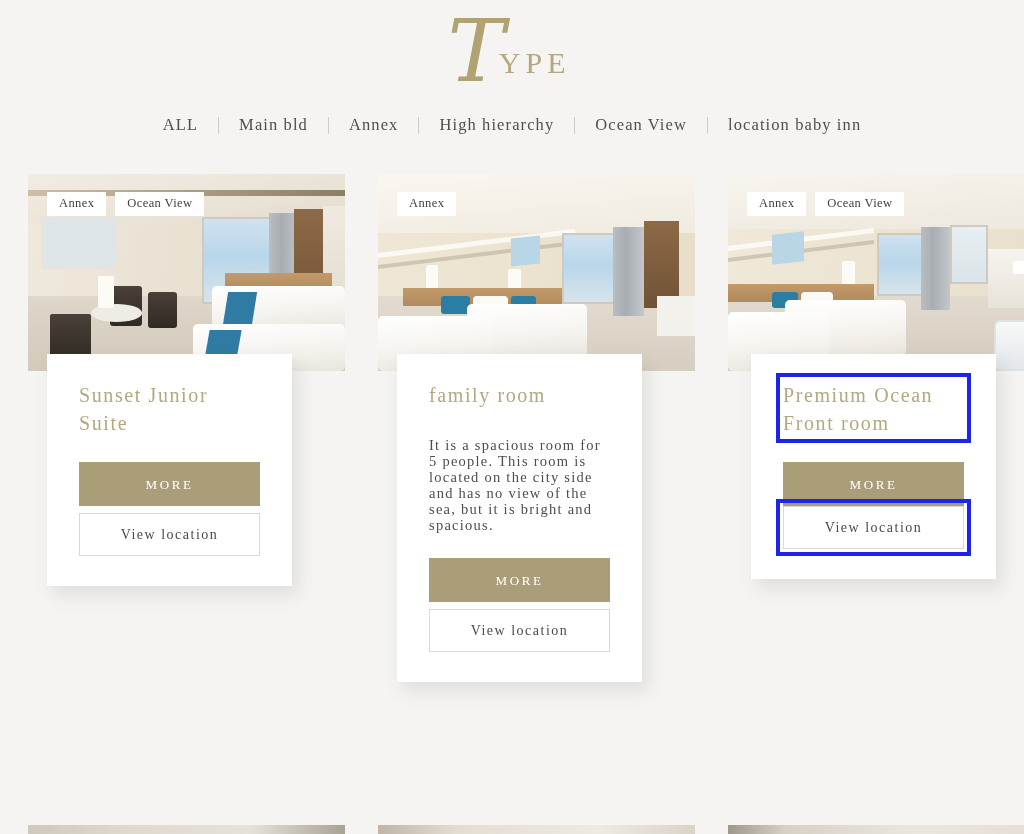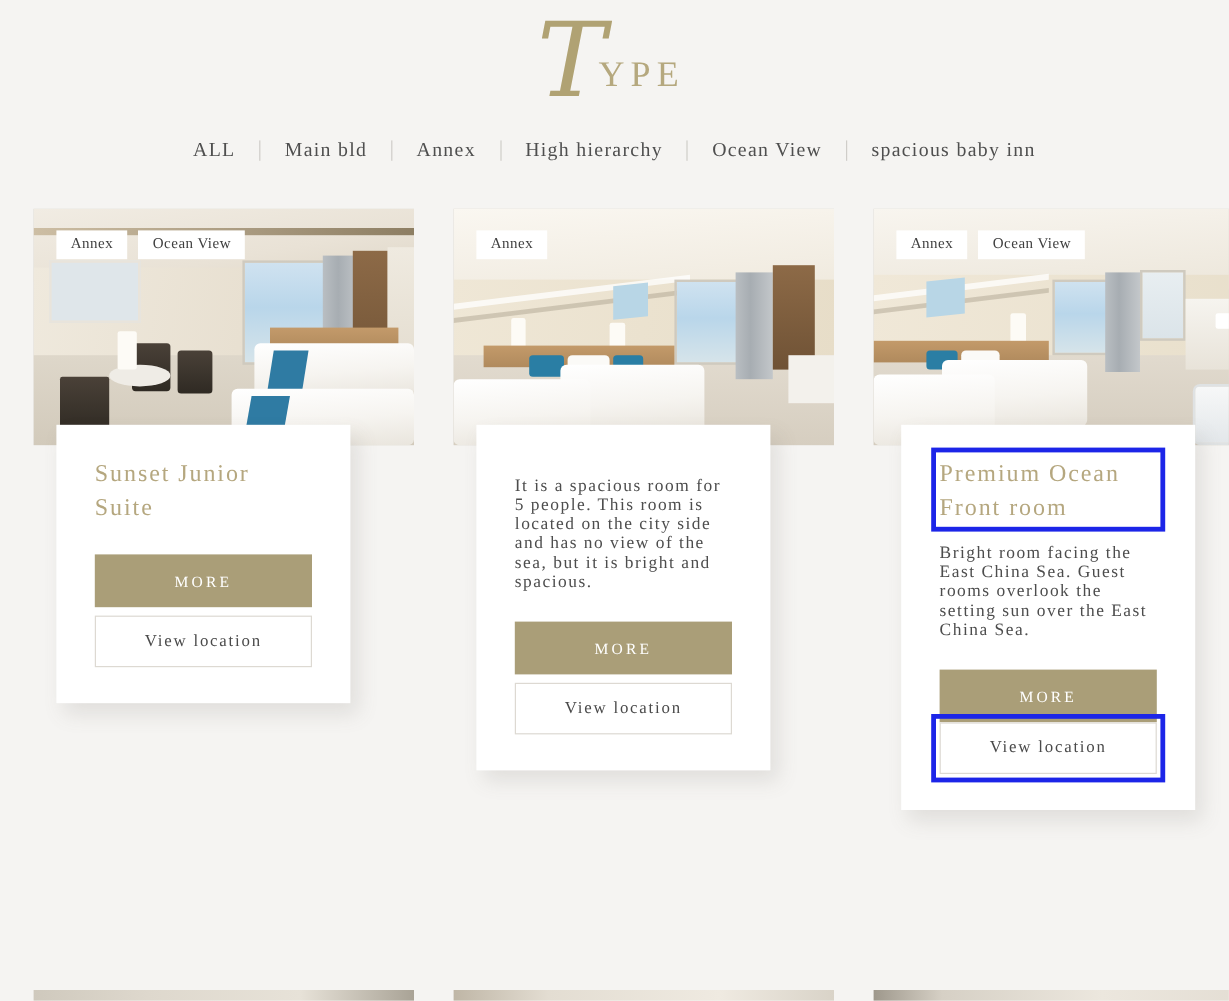--- a/index.html
+++ b/index.html
@@ -310,21 +310,21 @@
   <span class="filter-item">ALL</span>
   <span class="filter-sep"></span>
   <span class="filter-item">Main bld</span>
   <span class="filter-sep"></span>
   <span class="filter-item">Annex</span>
   <span class="filter-sep"></span>
   <span class="filter-item">High hierarchy</span>
   <span class="filter-sep"></span>
   <span class="filter-item">Ocean View</span>
   <span class="filter-sep"></span>
-  <span class="filter-item">spacious baby inn</span>
+  <span class="filter-item">location baby inn</span>
 </nav>
 
 <div class="card-grid">
 
   <div class="card card-1">
     <div class="card-photo">
       <div class="photo-art">
         <div class="scene">
           <div class="s-ceil"></div>
           <div class="s-wall"></div>
@@ -383,20 +383,21 @@
           <div class="s-bed" style="left:0%;top:72%;width:36%;height:28%;"></div>
           <div class="s-wood" style="left:88%;top:62%;width:12%;height:20%;background:#f3f1ec;"></div>
         </div>
       </div>
       <div class="tag-row">
         <span class="tag">Annex</span>
       </div>
     </div>
 
     <div class="card-panel">
+      <h3 class="card-title">family room</h3>
       <p class="card-desc">It is a spacious room for 5 people. This room is located on the city side and has no view of the sea, but it is bright and spacious.</p>
       <button class="btn-more">MORE</button>
       <button class="btn-location">View location</button>
     </div>
   </div>
 
   <div class="card card-3">
     <div class="card-photo">
       <div class="photo-art">
         <div class="scene">
@@ -423,21 +424,20 @@
       <div class="tag-row">
         <span class="tag">Annex</span>
         <span class="tag">Ocean View</span>
       </div>
     </div>
 
     <div class="card-panel">
       <div class="hl hl-title">
         <h3 class="card-title">Premium Ocean Front room</h3>
       </div>
-      <p class="card-desc">Bright room facing the East China Sea. Guest rooms overlook the setting sun over the East China Sea.</p>
       <button class="btn-more">MORE</button>
       <div class="hl hl-loc">
         <button class="btn-location" style="margin-top:0;">View location</button>
       </div>
     </div>
   </div>
 
 </div>
 
 <div class="next-row">

